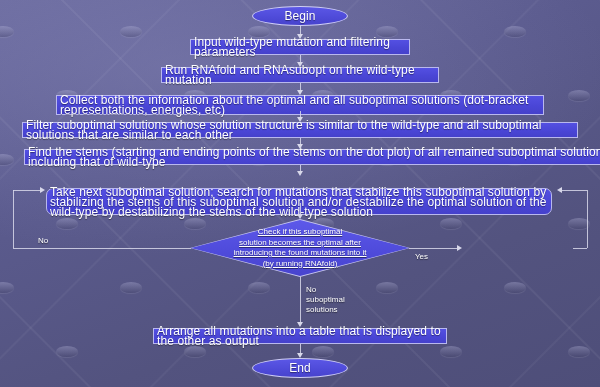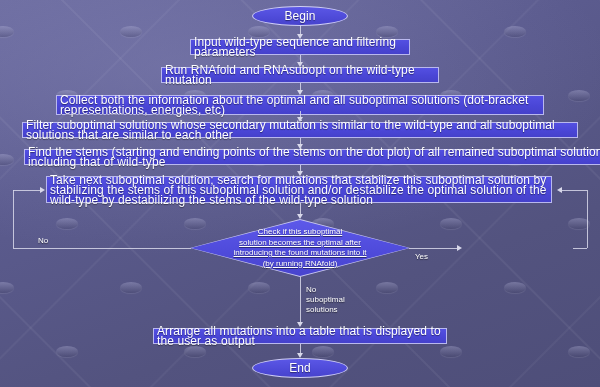--- a/index.html
+++ b/index.html
@@ -171,43 +171,43 @@
   <div class="bump" style="left:568px; top:90px;"></div>
   <div class="bump" style="left:312px; top:90px;"></div>
   <div class="bump" style="left:184px; top:90px;"></div>
   <div class="bump" style="left:376px; top:26px;"></div>
   <div class="bump" style="left:504px; top:26px;"></div>
   <div class="bump" style="left:120px; top:26px;"></div>
   <div class="bump" style="left:248px; top:26px;"></div>
 
   <div class="node terminator" style="left:252px; top:6px; width:96px; height:20px;">Begin</div>
 
-  <div class="node box" style="left:190px; top:39px; width:220px; height:16px;">Input wild-type sequence and filtering parameters</div>
+  <div class="node box" style="left:190px; top:39px; width:220px; height:16px;">Input wild-type mutation and filtering parameters</div>
 
   <div class="node box" style="left:161px; top:67px; width:278px; height:16px;">Run RNAfold and RNAsubopt on the wild-type mutation</div>
 
   <div class="node box" style="left:56px; top:95px; width:488px; height:20px;">Collect both the information about the optimal and all suboptimal solutions (dot-bracket representations, energies, etc)</div>
 
-  <div class="node box" style="left:22px; top:122px; width:556px; height:16px;">Filter suboptimal solutions whose secondary mutation is similar to the wild-type and all suboptimal solutions that are similar to each other</div>
+  <div class="node box" style="left:22px; top:122px; width:556px; height:16px;">Filter suboptimal solutions whose solution structure is similar to the wild-type and all suboptimal solutions that are similar to each other</div>
 
   <div class="node box" style="left:24px; top:149px; width:596px; height:16px;">Find the stems (starting and ending points of the stems on the dot plot) of all remained suboptimal solutions including that of wild-type</div>
 
-  <div class="node box" style="left:46px; top:176px; width:506px; height:27px;">Take next suboptimal solution; search for mutations that stabilize this suboptimal solution by stabilizing the stems of this suboptimal solution and/or destabilize the optimal solution of the wild-type by destabilizing the stems of the wild-type solution</div>
+  <div class="node box" style="left:46px; top:188px; width:506px; height:27px;border-radius:7px;">Take next suboptimal solution; search for mutations that stabilize this suboptimal solution by stabilizing the stems of this suboptimal solution and/or destabilize the optimal solution of the wild-type by destabilizing the stems of the wild-type solution</div>
 
   <div class="diamond-wrap" style="left:190px; top:219px; width:220px; height:58px;">
     <div class="diamond-outline"></div>
     <div class="diamond-inner"></div>
     <div class="diamond-label" style="white-space: pre-line; text-decoration: underline;">Check if this suboptimal
 solution becomes the optimal after
 introducing the found mutations into it
 (by running RNAfold)</div>
   </div>
 
 
-  <div class="node box" style="left:153px; top:328px; width:294px; height:16px;">Arrange all mutations into a table that is displayed to the user as output</div>
+  <div class="node box" style="left:153px; top:328px; width:294px; height:16px;">Arrange all mutations into a table that is displayed to the other as output</div>
 
   <div class="node terminator" style="left:252px; top:358px; width:96px; height:20px;">End</div>
 
   <div class="vline" style="left:300px; top:26px; height:8px;"></div>
   <div class="arrow-down" style="left:296.5px; top:34px;"></div>
 
   <div class="vline" style="left:300px; top:55px; height:7px;"></div>
   <div class="arrow-down" style="left:296.5px; top:62px;"></div>
 
   <div class="vline" style="left:300px; top:83px; height:7px;"></div>

